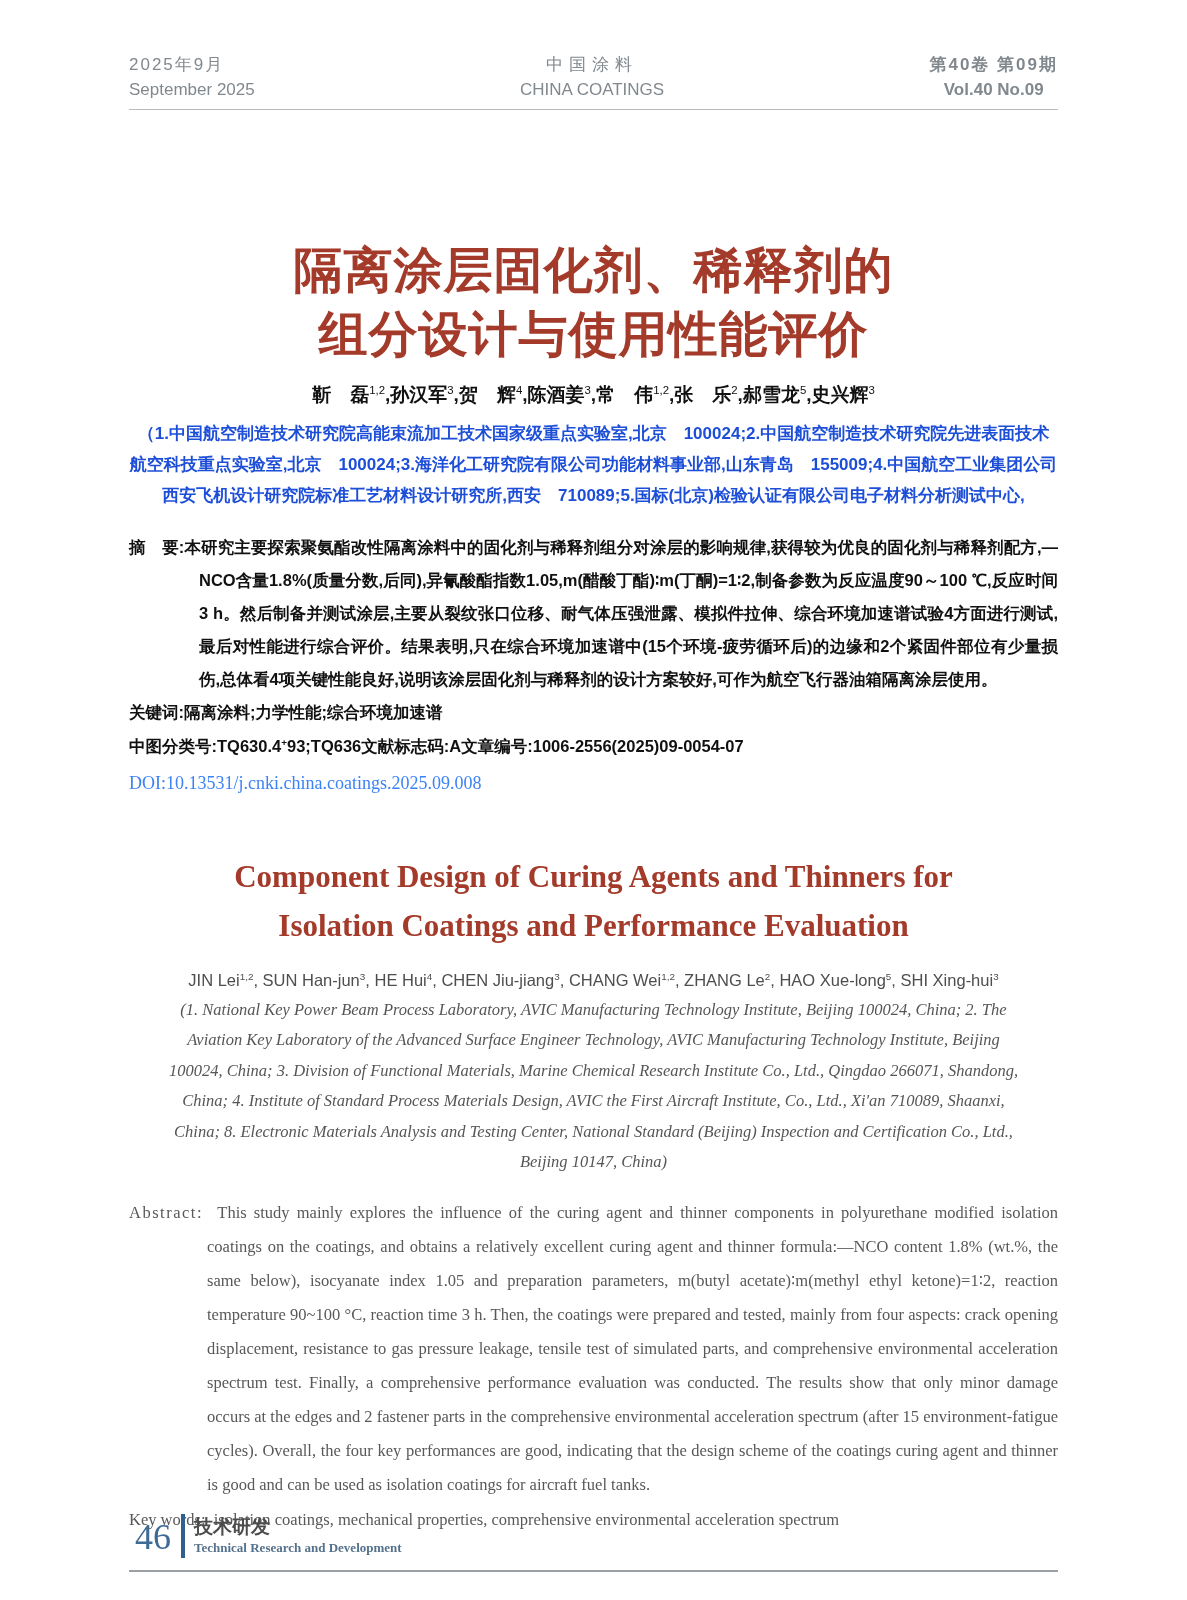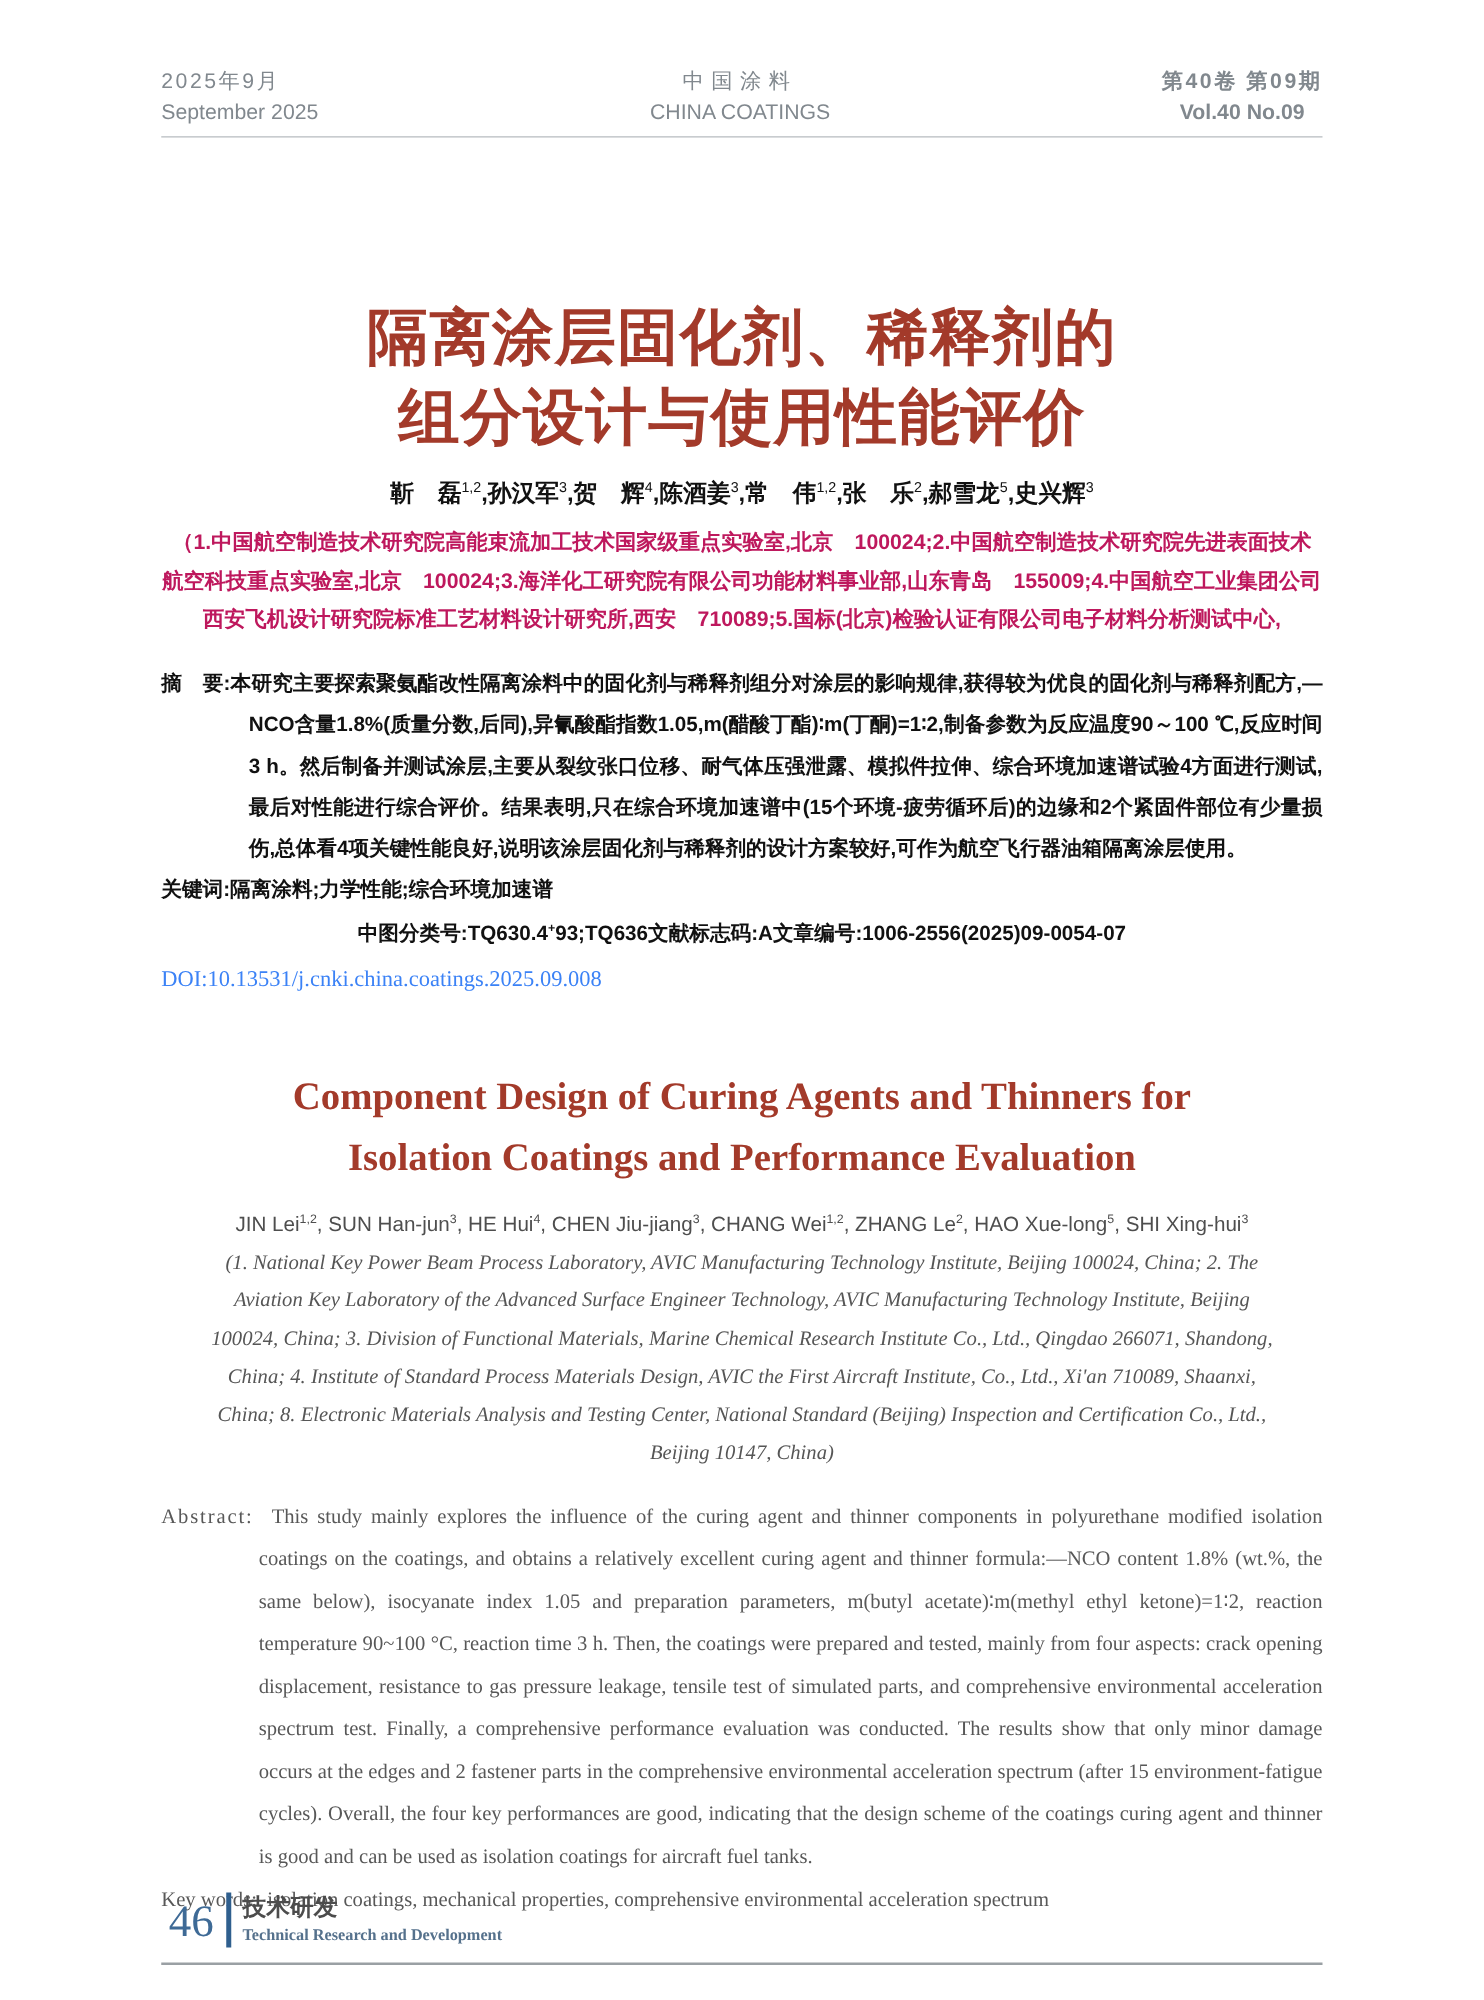--- a/index.html
+++ b/index.html
@@ -47,21 +47,21 @@
     font-weight: bold;
     color: #111;
   }
   .authors-cn sup, .authors-en sup { font-size: 0.6em; vertical-align: super; font-weight: normal; }
   .affil-cn {
     margin-top: 10px;
     text-align: center;
     font-size: 17px;
     line-height: 31px;
     font-weight: bold;
-    color: #be185d;
+    color: #1d4ed8;
   }
   
   .abstract-cn {
     margin-top: 20px;
     font-size: 16.5px;
     line-height: 33px;
     font-weight: bold;
     color: #111;
     text-align: justify;
     padding-left: 70px;
@@ -69,21 +69,21 @@
   }
   .keywords-cn {
     font-size: 16.5px;
     line-height: 33px;
     font-weight: bold;
     color: #111;
   }
   .class-row {
     margin-top: 7px;
     display: flex;
-    justify-content: center;
+    justify-content: flex-start;
     font-size: 16.5px;
     font-weight: bold;
     color: #111;
   }
   .class-row sup { font-size: 0.6em; vertical-align: super; }
   .doi-line {
     margin-top: 15px;
     font-family: "Liberation Serif", serif;
     font-size: 18px;
     color: #3b82f6;

